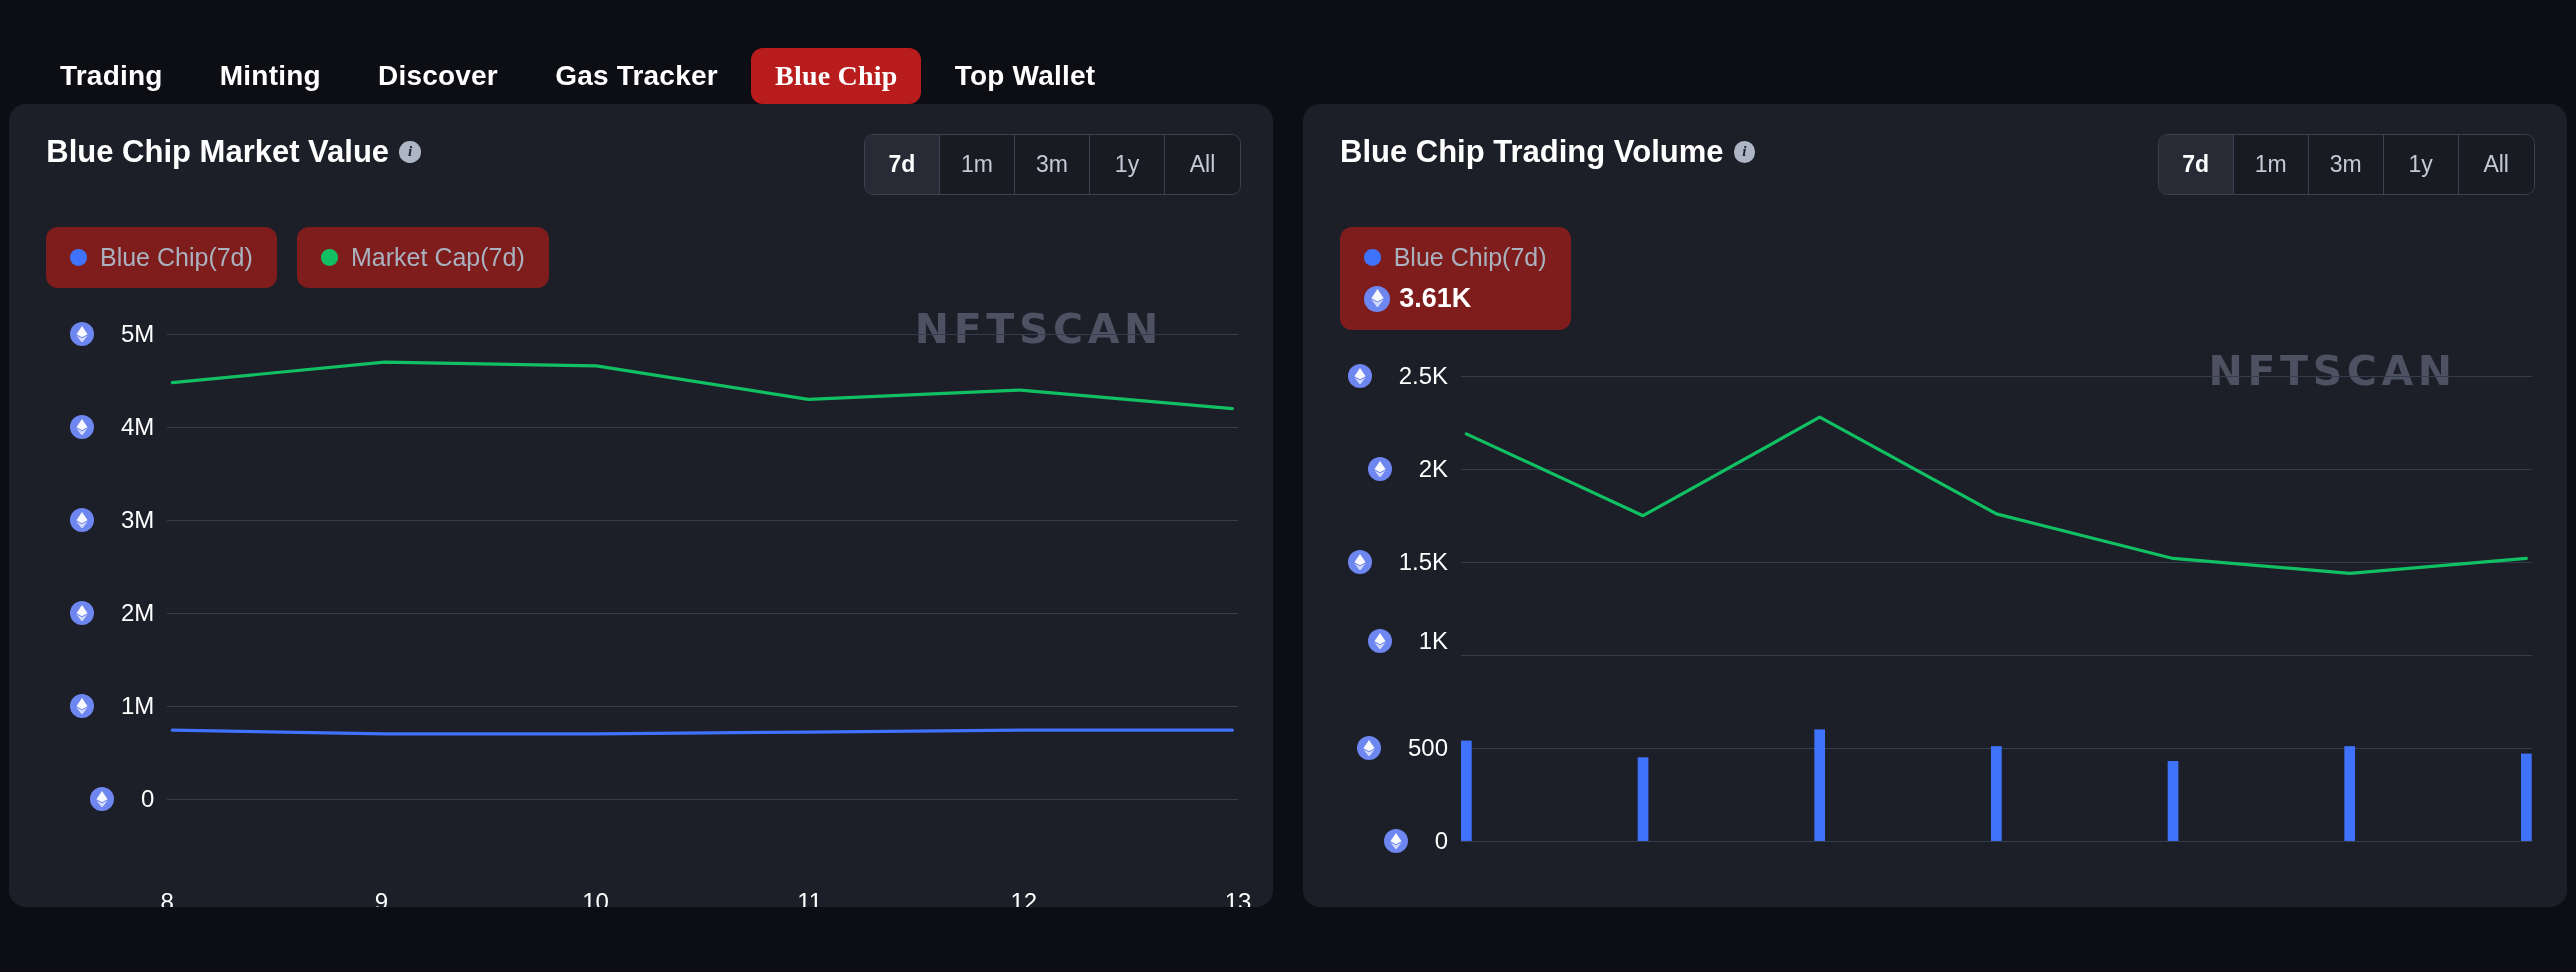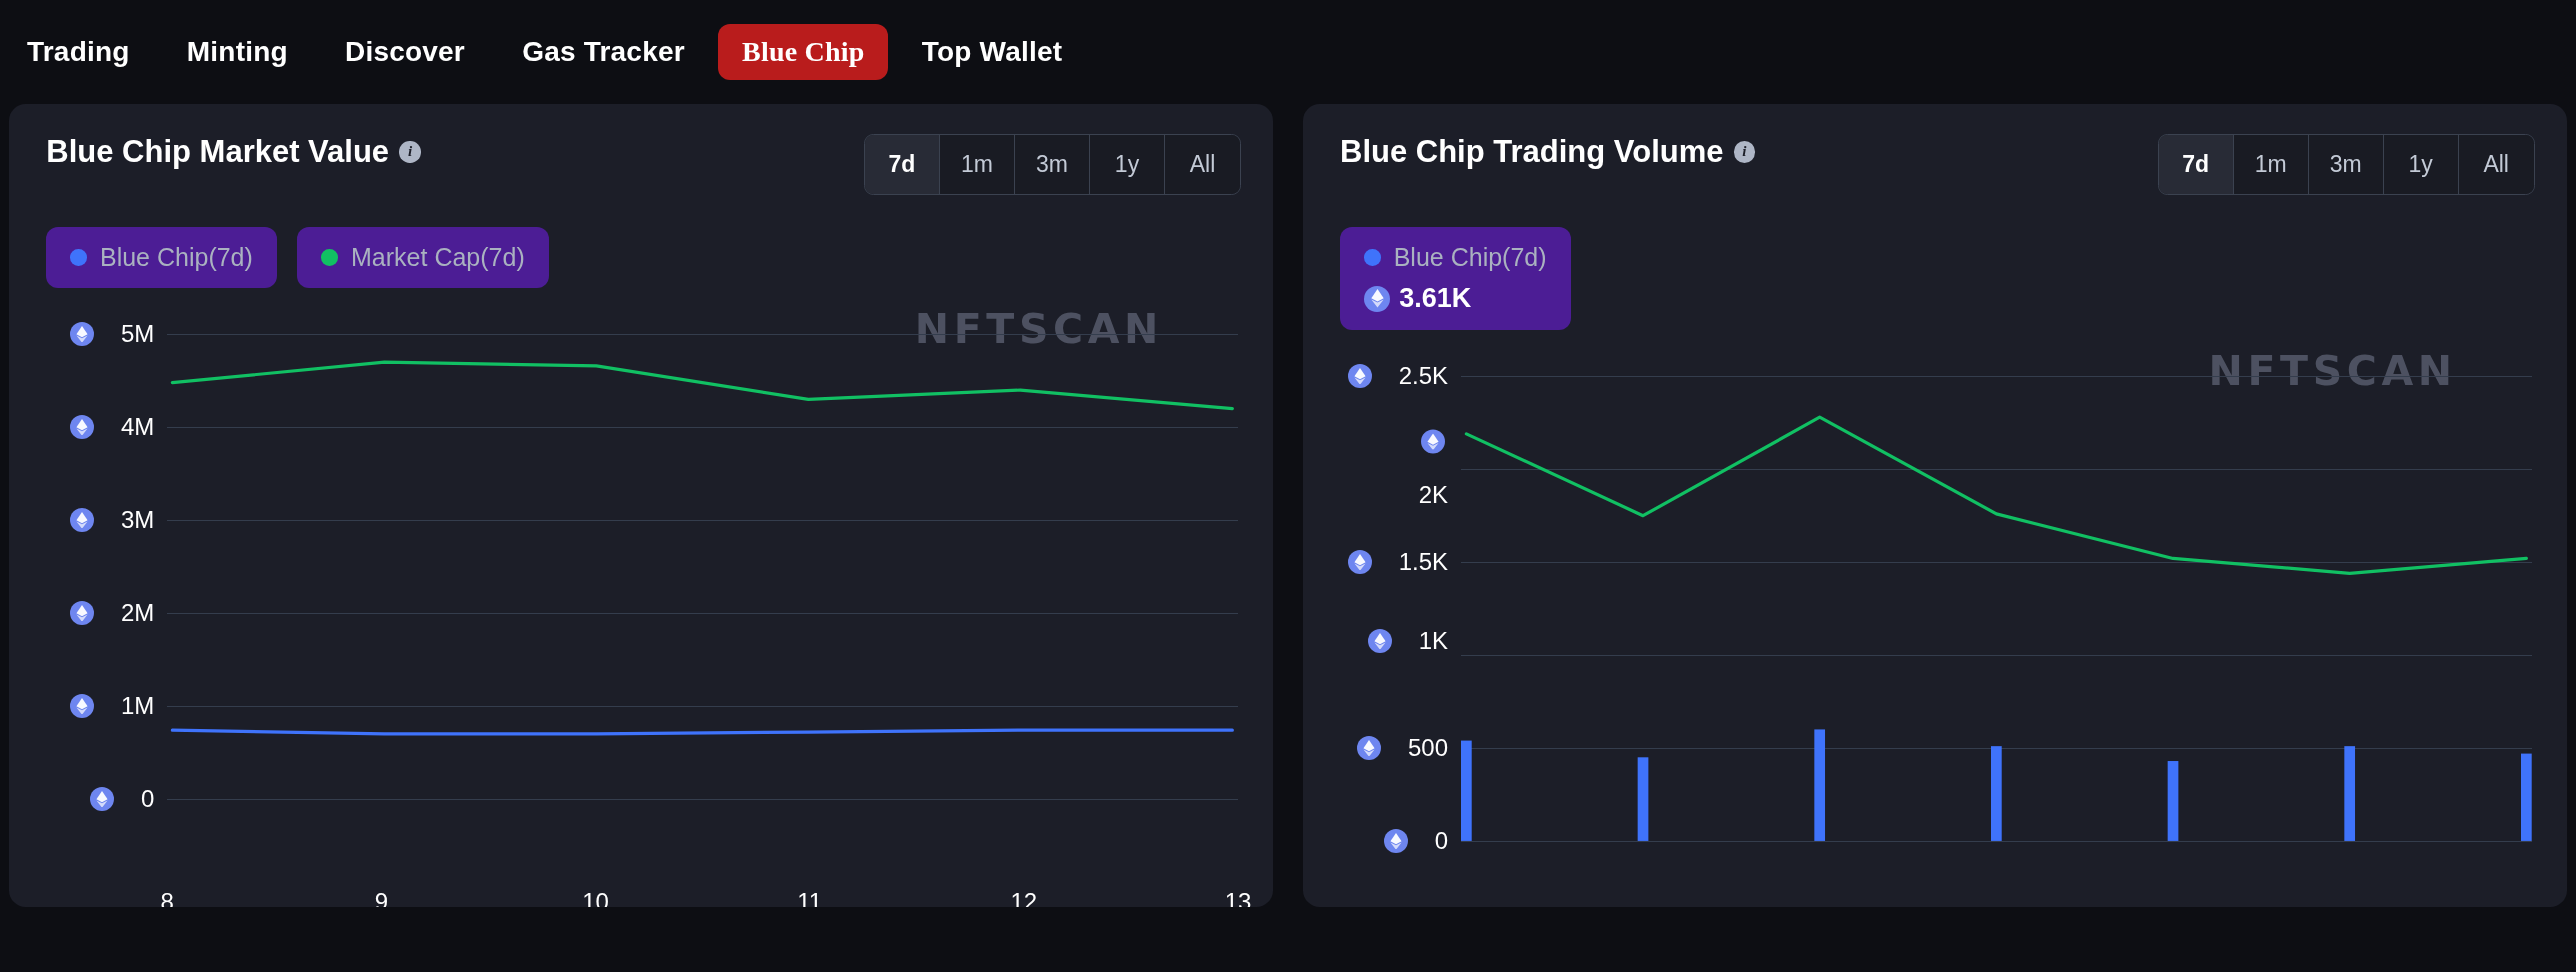--- a/index.html
+++ b/index.html
@@ -6,23 +6,23 @@
   html, body {
     width: 2576px; height: 973px;
     background: #0d0e13;
     font-family: "Liberation Sans", sans-serif;
     overflow: hidden;
   }
   .page { width: 2576px; height: 973px; position: relative; }
 
   
   .nav {
-    display: flex; align-items: center;
+    display: flex; align-items: flex-end;
     height: 104px;
-    padding: 0 3px;
+    padding: 0 36px;
     gap: 9.3px;
   }
   .nav-item {
     font-size: 28px; font-weight: bold;
     color: #ffffff;
     padding: 12px 24px;
     border-radius: 12px;
     white-space: nowrap;
     cursor: pointer;
     letter-spacing: 0.2px;
@@ -85,21 +85,21 @@
     background: #191b23;
     border-right: 0.9px solid #3b4250;
     cursor: pointer;
   }
   .range-btn:last-child { border-right: none; }
   .range-btn.active { background: #282b36; color: #ffffff; font-weight: bold; }
 
   
   .legend { display: flex; gap: 20.5px; padding: 32px 37px 0 37px; }
   .legend-chip {
-    background: #4c1d95;
+    background: #7f1d1d;
     border-radius: 12px;
     padding: 16px 24px;
     display: flex; flex-direction: column; gap: 11px;
     min-width: 0;
   }
   .legend-row { display: flex; align-items: center; gap: 13px; white-space: nowrap; }
   .legend-dot { width: 16.7px; height: 16.7px; border-radius: 50%; flex: none; }
   .legend-label { font-size: 25px; color: #aab2c0; }
   .legend-val { display: flex; align-items: center; gap: 9.3px; white-space: nowrap; }
   .legend-val-text { font-size: 27px; font-weight: bold; color: #ffffff; }
@@ -308,21 +308,21 @@
         <div class="axis-y" id="yaxis-right">
             <div class="ytick" style="top: 22px;">
               <span class="eth eth-sm">
                 <svg viewBox="0 0 16 24">
                   <polygon points="8,0 16,12 8,16 0,12" fill="#ffffff" opacity=".95"></polygon>
                   <polygon points="8,17.5 16,13.5 8,24 0,13.5" fill="#ffffff" opacity=".7"></polygon>
                 </svg>
               </span>
               <span class="ytick-text">2.5K</span>
             </div>
-            <div class="ytick" style="top: 115px; flex-direction: column;">
+            <div class="ytick" style="top: 115px;">
               <span class="eth eth-sm">
                 <svg viewBox="0 0 16 24">
                   <polygon points="8,0 16,12 8,16 0,12" fill="#ffffff" opacity=".95"></polygon>
                   <polygon points="8,17.5 16,13.5 8,24 0,13.5" fill="#ffffff" opacity=".7"></polygon>
                 </svg>
               </span>
               <span class="ytick-text">2K</span>
             </div>
             <div class="ytick" style="top: 208px;">
               <span class="eth eth-sm">

